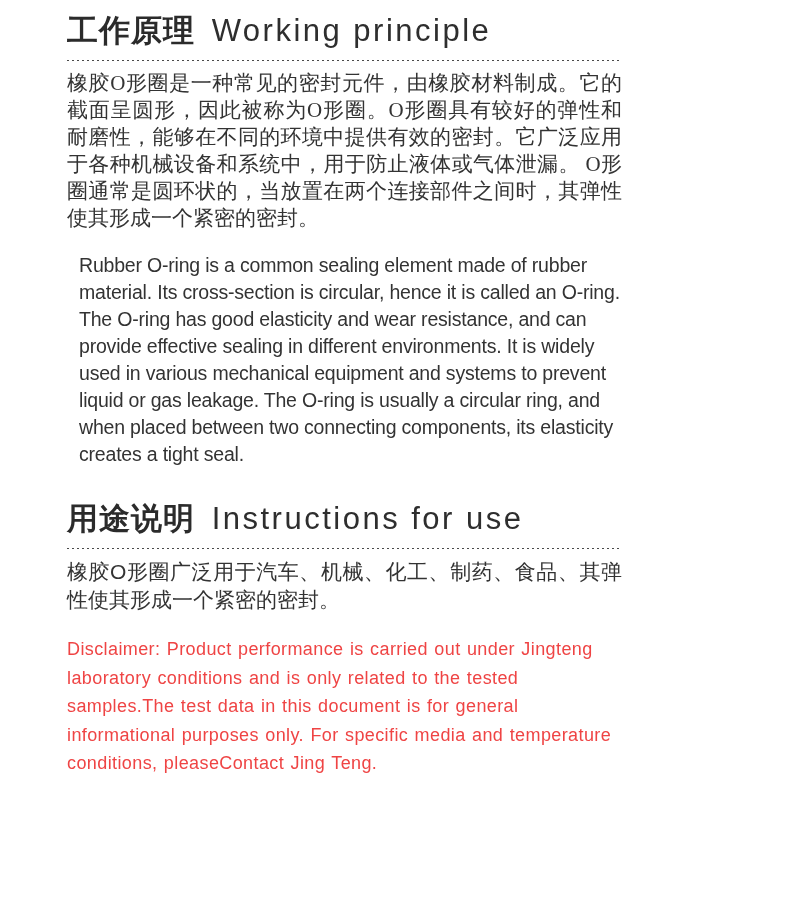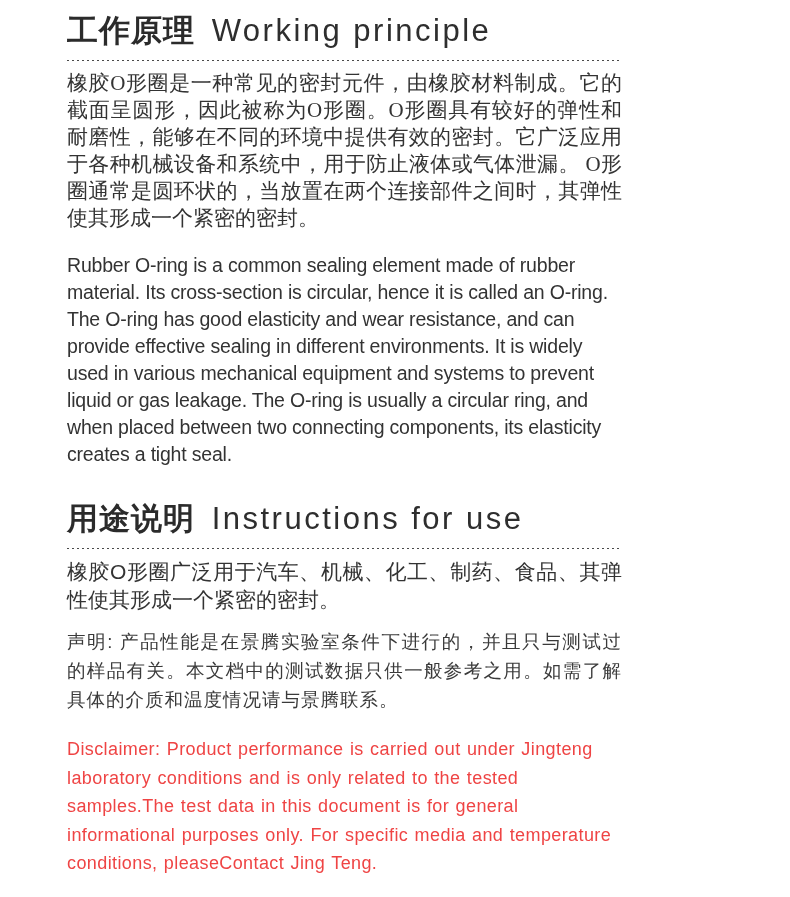--- a/index.html
+++ b/index.html
@@ -60,20 +60,21 @@
     text-align: justify;
     font-family: Liberation Serif, serif;
   }
 
   .en-body {
     margin-top: 20px;
     font-size: 19.5px;
     line-height: 27px;
     letter-spacing: -0.2px;
     color: #333333;
+    margin-left: 12px;
   }
 
   .section-instructions {
     margin-top: 32px;
   }
 
   .zh-body-usage {
     margin-top: 9px;
     font-size: 21px;
     line-height: 28px;
@@ -128,19 +129,18 @@
   <section class="section-instructions">
     <h2 class="section-heading">
       <span class="heading-zh">用途说明</span>
       <span class="heading-en">Instructions for use</span>
     </h2>
 
     <div class="dotted-divider"></div>
 
     <p class="zh-body-usage">橡胶O形圈广泛用于汽车、机械、化工、制药、食品、其弹性使其形成一个紧密的密封。</p>
 
-    <p class="zh-disclaimer">声明: 产品性能是在景腾实验室条件下进行的，并且只与测试过的样品有关。本文档中的测试数据只供一般参考之用。如需了解具体的介质和温度情况请与景腾联系。</p>
 
 
     <p class="en-disclaimer">Disclaimer: Product performance is carried out under Jingteng laboratory conditions and is only related to the tested samples.The test data in this document is for general informational purposes only. For specific media and temperature conditions, pleaseContact Jing Teng.</p>
   </section>
 
 </div>
 
 </body></html>

